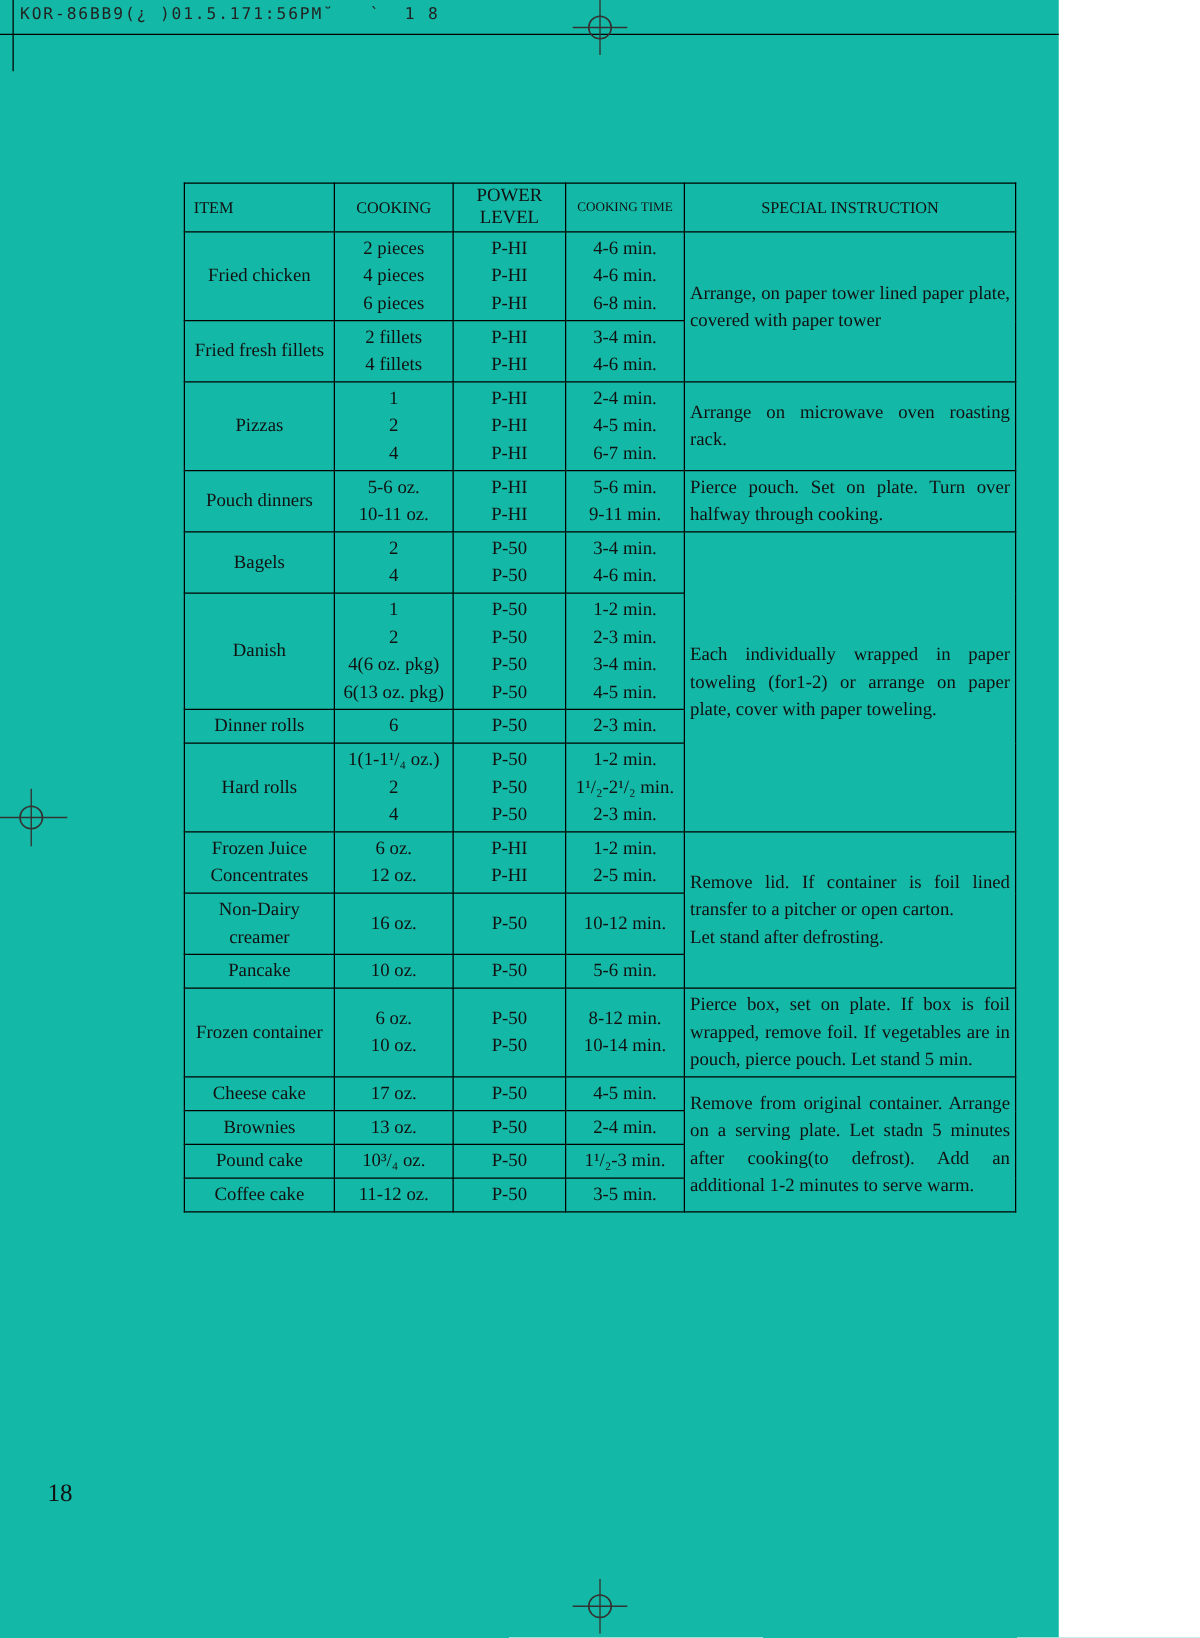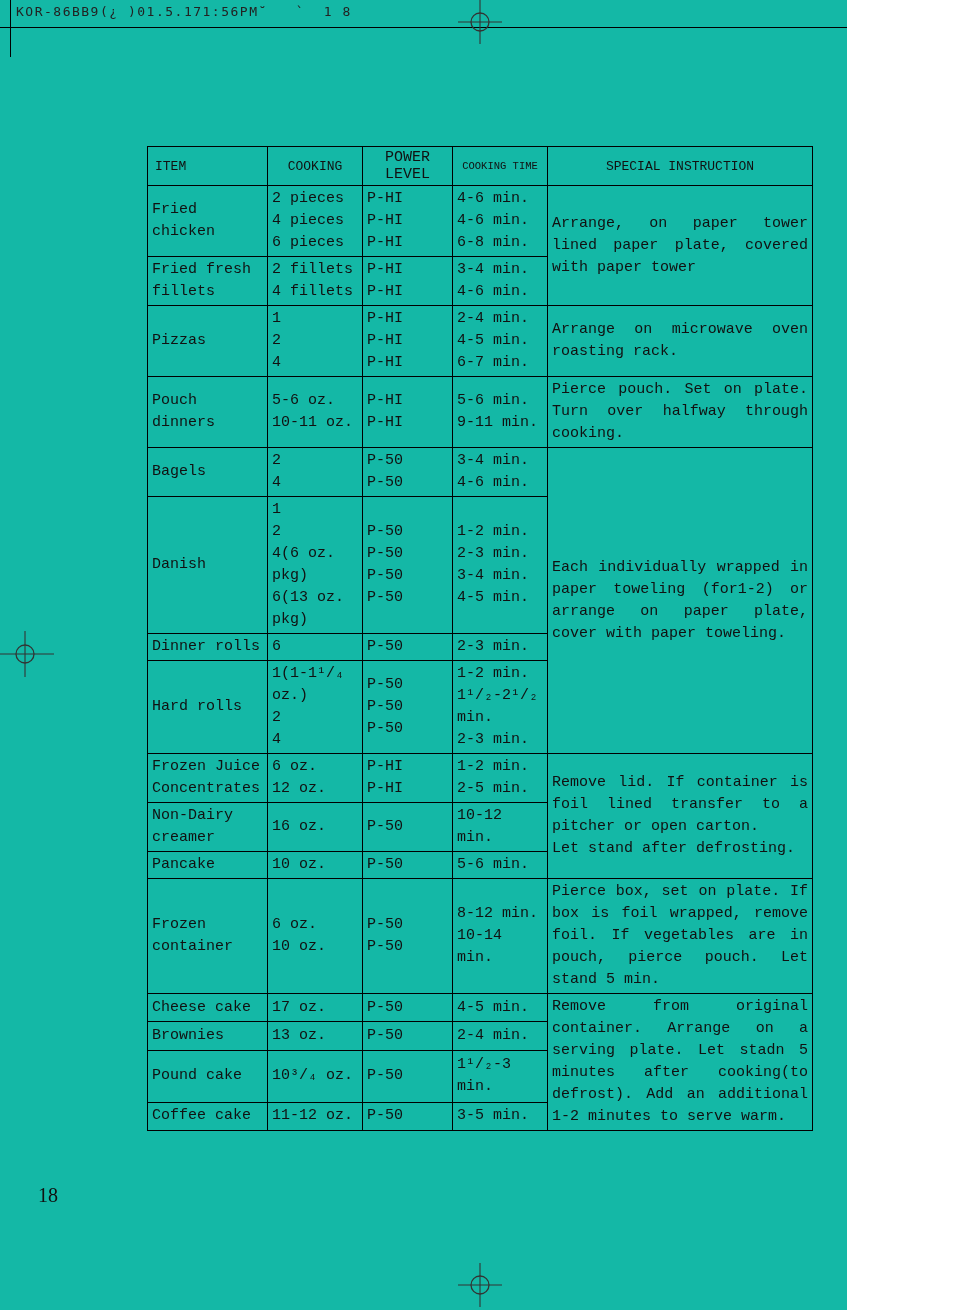--- a/index.html
+++ b/index.html
@@ -45,21 +45,20 @@
   .regmark { position: absolute; }
 
   
   table.cook-table {
     position: absolute;
     left: 147px;
     top: 146px;
     width: 665px;
     border-collapse: collapse;
     table-layout: fixed;
-    font-family: Liberation Mono, monospace;
   }
   .cook-table th, .cook-table td {
     border: 1.5px solid #000;
   }
   .cook-table th {
     font-weight: normal;
     height: 25px;
     padding: 2px 3px;
     text-align: center;
     vertical-align: middle;
@@ -70,27 +69,27 @@
   .cook-table th.col-3 { font-size: 10.5px; }
   .cook-table th.col-4 { font-size: 13px; }
 
   .cook-table td {
     font-size: 15px;
     line-height: 22px;
     vertical-align: middle;
     padding: 2px 4px;
   }
   .cell-item {
-    text-align: left;
+    text-align: center;
     padding-left: 6px;
     padding-right: 2px;
     font-size: 14.5px;
   }
   .cell-qty, .cell-center {
-    text-align: left;
+    text-align: center;
     margin-left: 32px;
   }
   .cell-instr {
     text-align: justify;
     font-size: 13.5px;
     line-height: 22px;
     padding: 4px 7px;
     white-space: pre-line;
     vertical-align: middle;
   }

